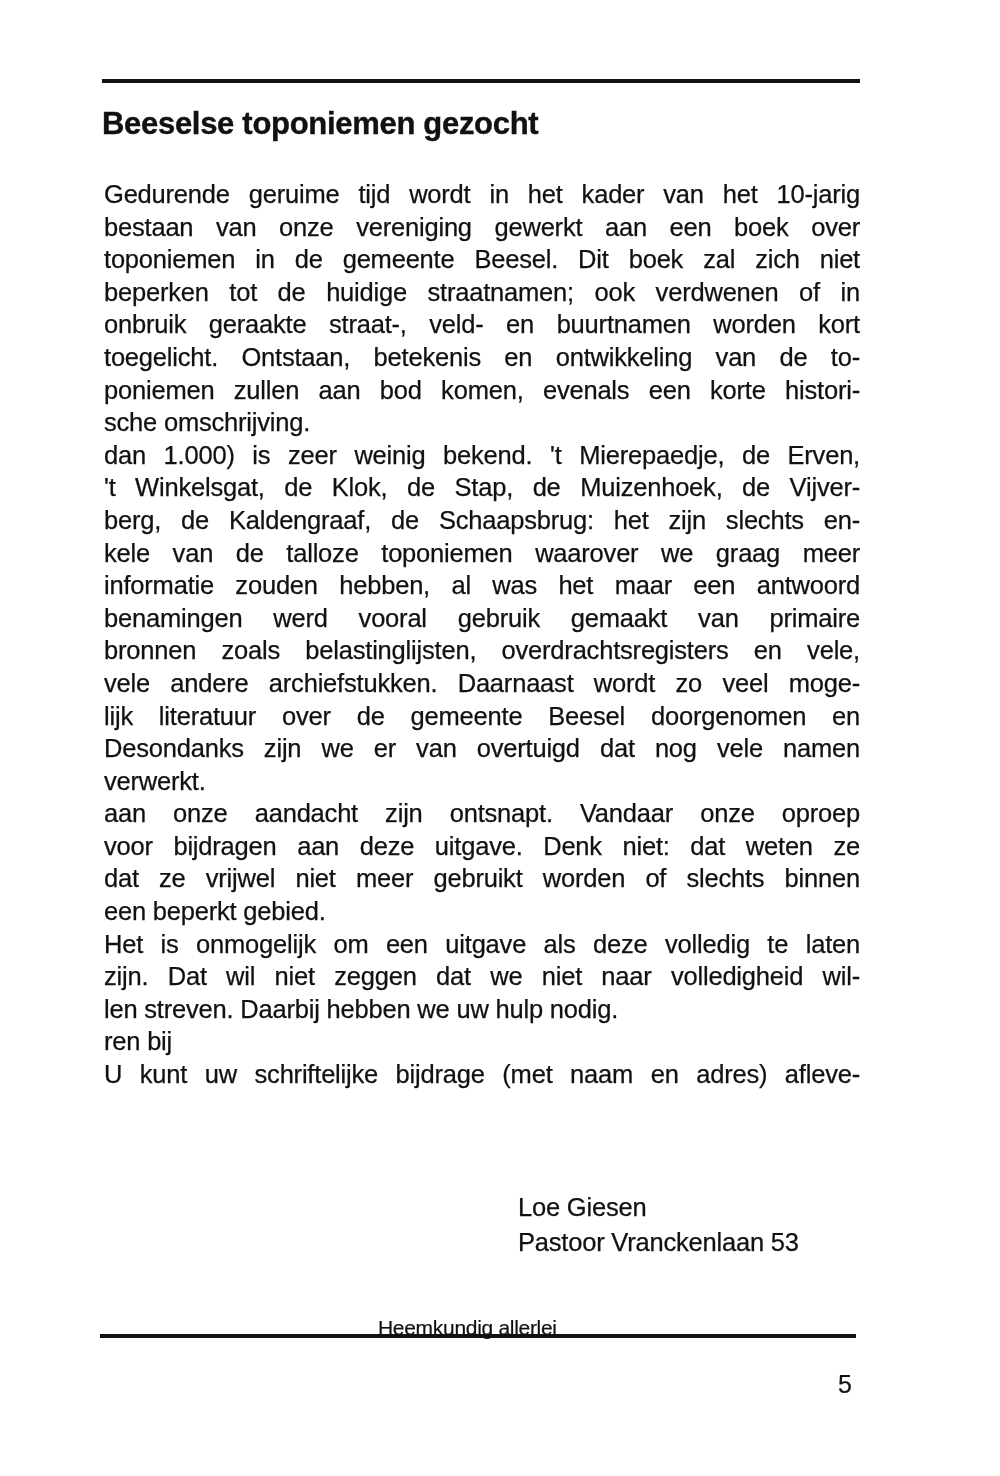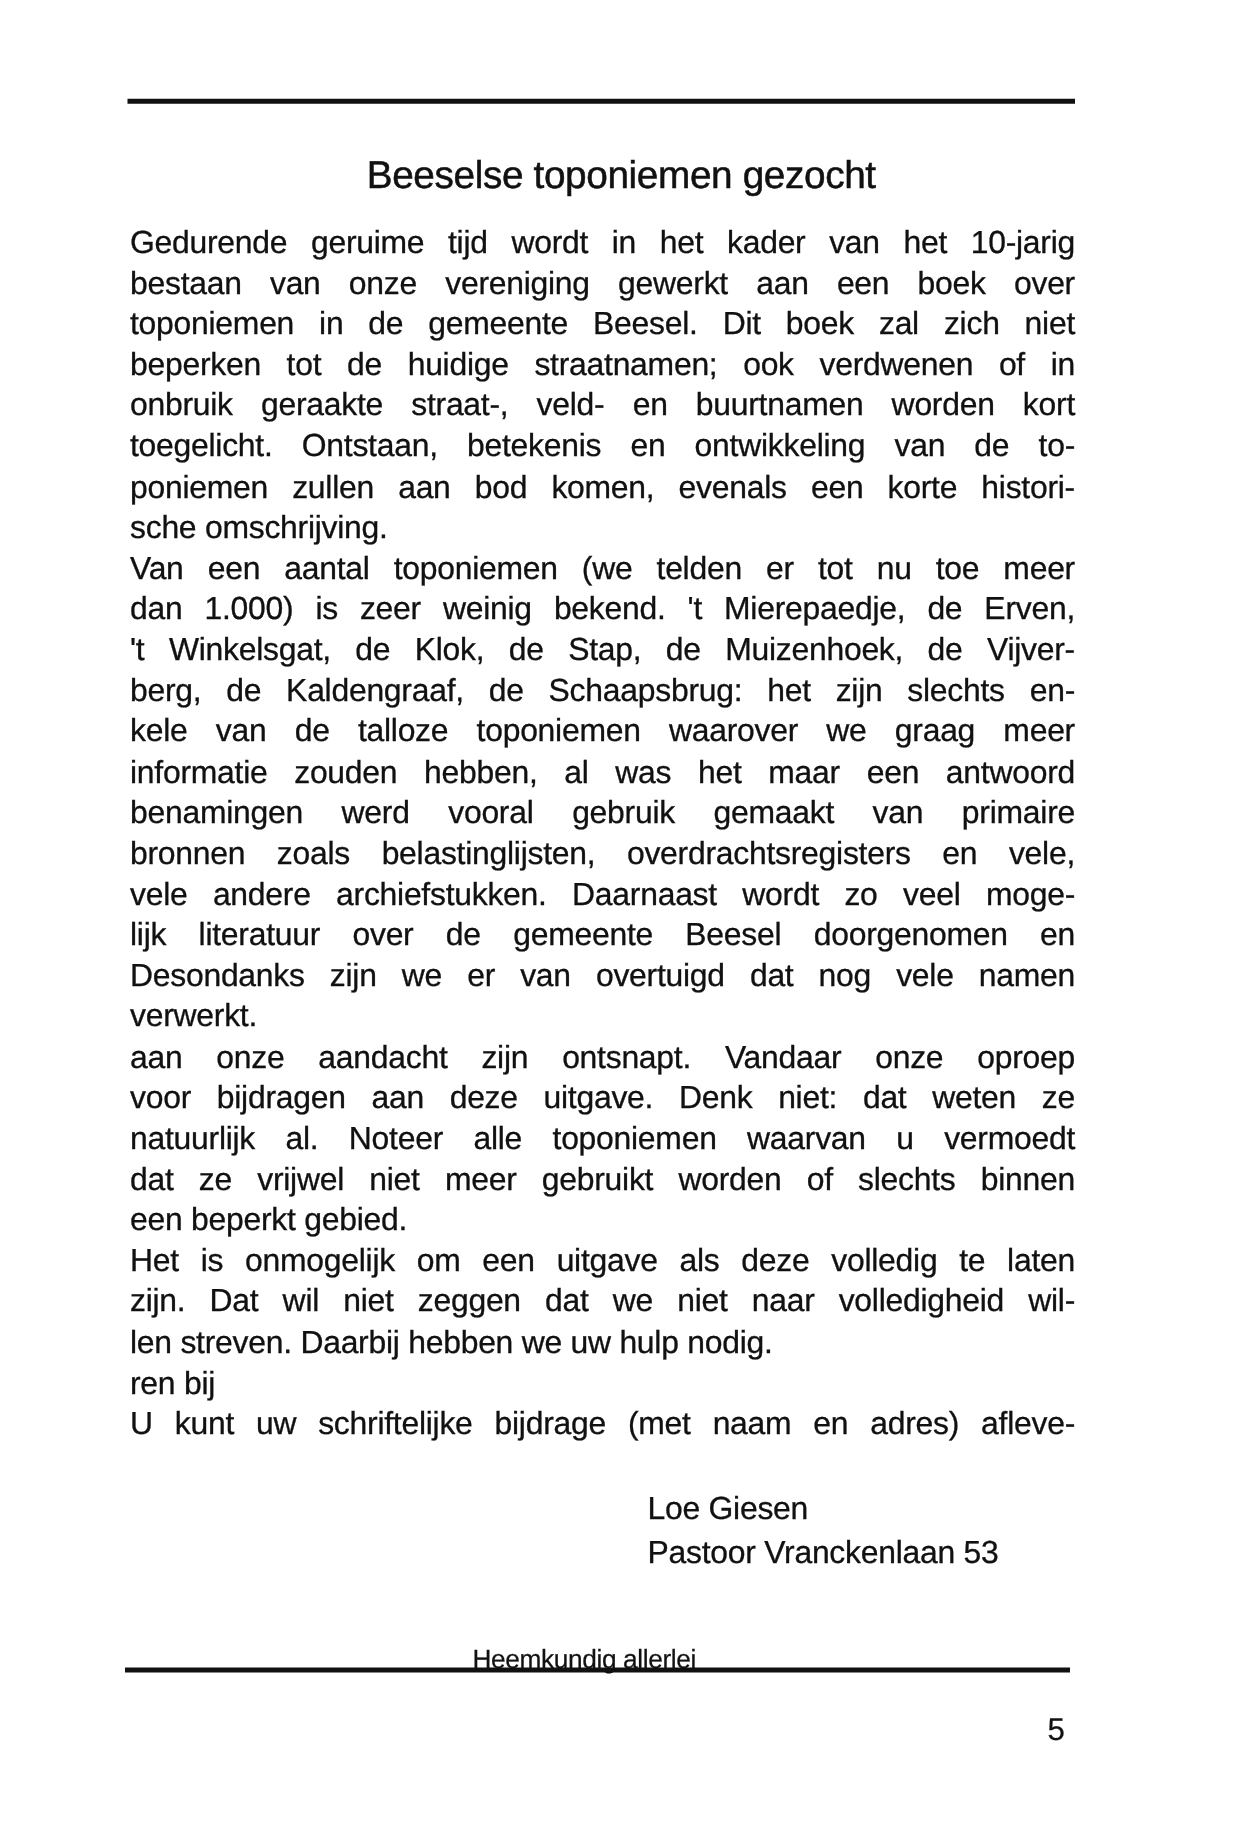--- a/index.html
+++ b/index.html
@@ -21,26 +21,25 @@
       top: 79px;
       width: 758px;
       height: 4px;
       background: #111111;
     }
     .title {
       position: absolute;
       left: 102px;
       top: 106px;
       width: 758px;
-      text-align: center;
       font-size: 31px;
-      font-weight: normal;
+      font-weight: bold;
       letter-spacing: -0.3px;
       -webkit-text-stroke: 0.4px #111;
-      margin: 16px;
+      margin: 0;
     }
     .body-text {
       position: absolute;
       left: 104px;
       top: 178px;
       width: 756px;
       font-size: 25.5px;
       line-height: 32.6px;
       letter-spacing: -0.2px;
       -webkit-text-stroke: 0.25px #111;
@@ -100,35 +99,33 @@
 
 <div class="body-text">
   <span class="line">Gedurende geruime tijd wordt in het kader van het 10-jarig</span>
   <span class="line">bestaan van onze vereniging gewerkt aan een boek over</span>
   <span class="line">toponiemen in de gemeente Beesel. Dit boek zal zich niet</span>
   <span class="line">beperken tot de huidige straatnamen; ook verdwenen of in</span>
   <span class="line">onbruik geraakte straat-, veld- en buurtnamen worden kort</span>
   <span class="line">toegelicht. Ontstaan, betekenis en ontwikkeling van de to-</span>
   <span class="line">poniemen zullen aan bod komen, evenals een korte histori-</span>
   <span class="line last">sche omschrijving.</span>
-  <span class="line">Van een aantal toponiemen (we telden er tot nu toe meer</span>
   <span class="line">dan 1.000) is zeer weinig bekend. 't Mierepaedje, de Erven,</span>
   <span class="line">'t Winkelsgat, de Klok, de Stap, de Muizenhoek, de Vijver-</span>
   <span class="line">berg, de Kaldengraaf, de Schaapsbrug: het zijn slechts en-</span>
   <span class="line">kele van de talloze toponiemen waarover we graag meer</span>
   <span class="line">informatie zouden hebben, al was het maar een antwoord</span>
   <span class="line">benamingen werd vooral gebruik gemaakt van primaire</span>
   <span class="line">bronnen zoals belastinglijsten, overdrachtsregisters en vele,</span>
   <span class="line">vele andere archiefstukken. Daarnaast wordt zo veel moge-</span>
   <span class="line">lijk literatuur over de gemeente Beesel doorgenomen en</span>
   <span class="line">Desondanks zijn we er van overtuigd dat nog vele namen</span>
   <span class="line last">verwerkt.</span>
   <span class="line">aan onze aandacht zijn ontsnapt. Vandaar onze oproep</span>
   <span class="line">voor bijdragen aan deze uitgave. Denk niet: dat weten ze</span>
-  <span class="line">natuurlijk al. Noteer alle toponiemen waarvan u vermoedt</span>
   <span class="line">dat ze vrijwel niet meer gebruikt worden of slechts binnen</span>
   <span class="line last">een beperkt gebied.</span>
   <span class="line">Het is onmogelijk om een uitgave als deze volledig te laten</span>
   <span class="line">zijn. Dat wil niet zeggen dat we niet naar volledigheid wil-</span>
   <span class="line last">len streven. Daarbij hebben we uw hulp nodig.</span>
   <span class="line last">ren bij</span>
   <span class="line">U kunt uw schriftelijke bijdrage (met naam en adres) afleve-</span>
 </div>
 
 <div class="address">

